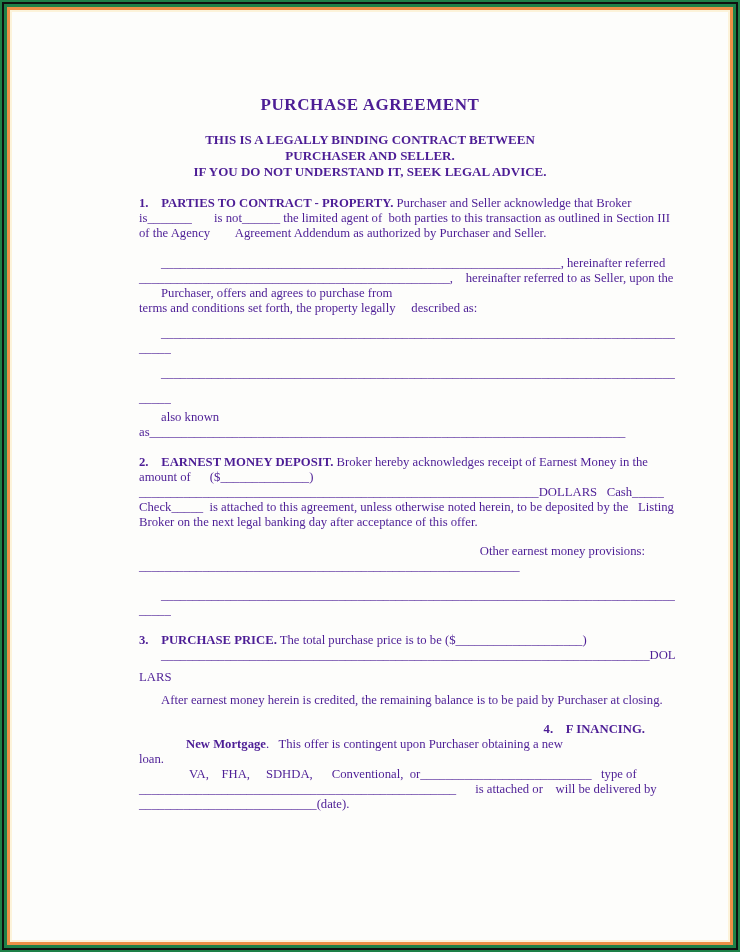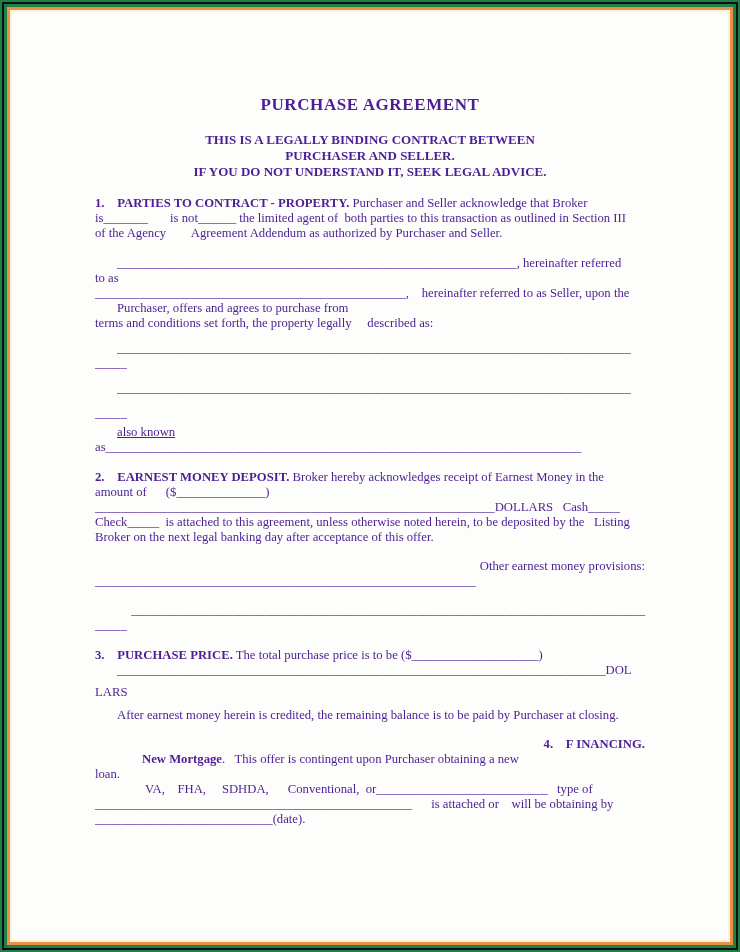--- a/index.html
+++ b/index.html
@@ -21,25 +21,25 @@
     font-size:12.7px;line-height:15px;
   }
   .title{
     text-align:center;font-weight:bold;font-size:17px;line-height:18px;
     letter-spacing:0.6px;
   }
   .subtitle{
     text-align:center;font-weight:bold;font-size:13px;line-height:16px;
   }
   .sub-block{margin-top:18px;}
-  .line{white-space:pre;}
+  .line{white-space:pre;margin-left:44px;}
   .b{font-weight:bold;}
   .ind1{padding-left:22px;}
   .ind3{padding-left:47px;}
-  .mt4{margin-top:4px;text-decoration:underline;}
+  .mt4{margin-top:4px;}
   .mt7{margin-top:7px;}
   .mt8{margin-top:8px;}
   .mt10{margin-top:10px;}
   .mt14{margin-top:14px;text-align:right;}
   .mt15{margin-top:15px;}
   .mt16{margin-top:16px;}
 </style>
 </head>
 <body>
 
@@ -55,21 +55,20 @@
         <div class="subtitle">THIS IS A LEGALLY BINDING CONTRACT BETWEEN</div>
         <div class="subtitle">PURCHASER AND SELLER.</div>
         <div class="subtitle">IF YOU DO NOT UNDERSTAND IT, SEEK LEGAL ADVICE.</div>
       </div>
 
       <div class="line mt16"><span class="b">1.    PARTIES TO CONTRACT - PROPERTY.</span><span> Purchaser and Seller acknowledge that Broker</span></div>
       <div class="line">is_______       is not______ the limited agent of  both parties to this transaction as outlined in Section III</div>
       <div class="line">of the Agency        Agreement Addendum as authorized by Purchaser and Seller.</div>
 
       <div class="line ind1 mt15">_______________________________________________________________, hereinafter referred</div>
-      <div class="line">to as</div>
       <div class="line">_________________________________________________,    hereinafter referred to as Seller, upon the</div>
       <div class="line ind1">Purchaser, offers and agrees to purchase from</div>
       <div class="line">terms and conditions set forth, the property legally     described as:</div>
 
       <div class="line ind1 mt10">_________________________________________________________________________________</div>
       <div class="line">_____</div>
       <div class="line ind1 mt10">_________________________________________________________________________________</div>
       <div class="line mt10">_____</div>
       <div class="line ind1 mt4">also known</div>
       <div class="line">as___________________________________________________________________________</div>
@@ -87,21 +86,21 @@
 
       <div class="line mt15"><span class="b">3.    PURCHASE PRICE.</span><span> The total purchase price is to be ($____________________)</span></div>
       <div class="line ind1">_____________________________________________________________________________DOL</div>
       <div class="line mt7">LARS</div>
       <div class="line ind1 mt8">After earnest money herein is credited, the remaining balance is to be paid by Purchaser at closing.</div>
 
       <div class="line mt14"><span class="b">4.    F INANCING.</span></div>
       <div class="line ind3"><span class="b">New Mortgage</span><span>.   This offer is contingent upon Purchaser obtaining a new</span></div>
       <div class="line">loan.</div>
       <div class="line ind3"> VA,    FHA,     SDHDA,      Conventional,  or___________________________   type of</div>
-      <div class="line">__________________________________________________      is attached or    will be obtaining by</div>
+      <div class="line">__________________________________________________      is attached or    will be delivered by</div>
       <div class="line">____________________________(date).</div>
 
      </div>
     </div>
    </div>
   </div>
  </div>
 </div>
 
 </body></html>

